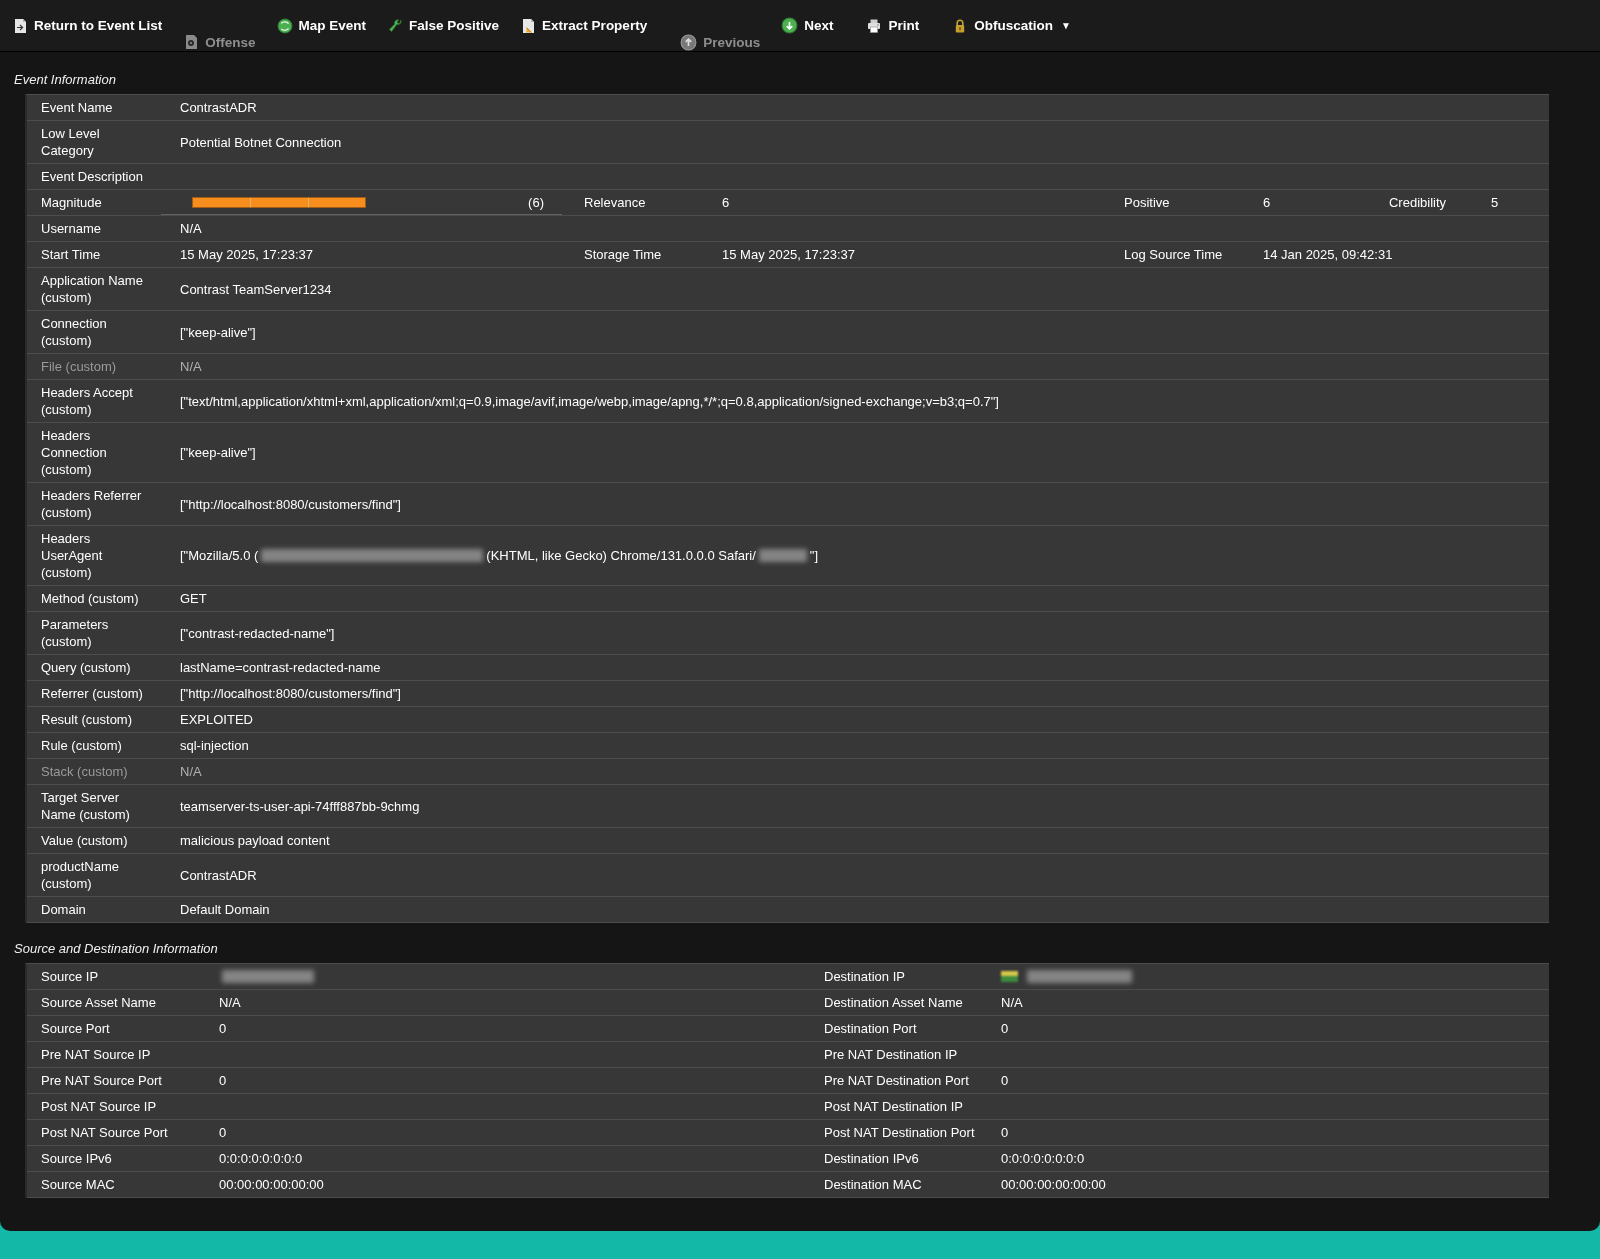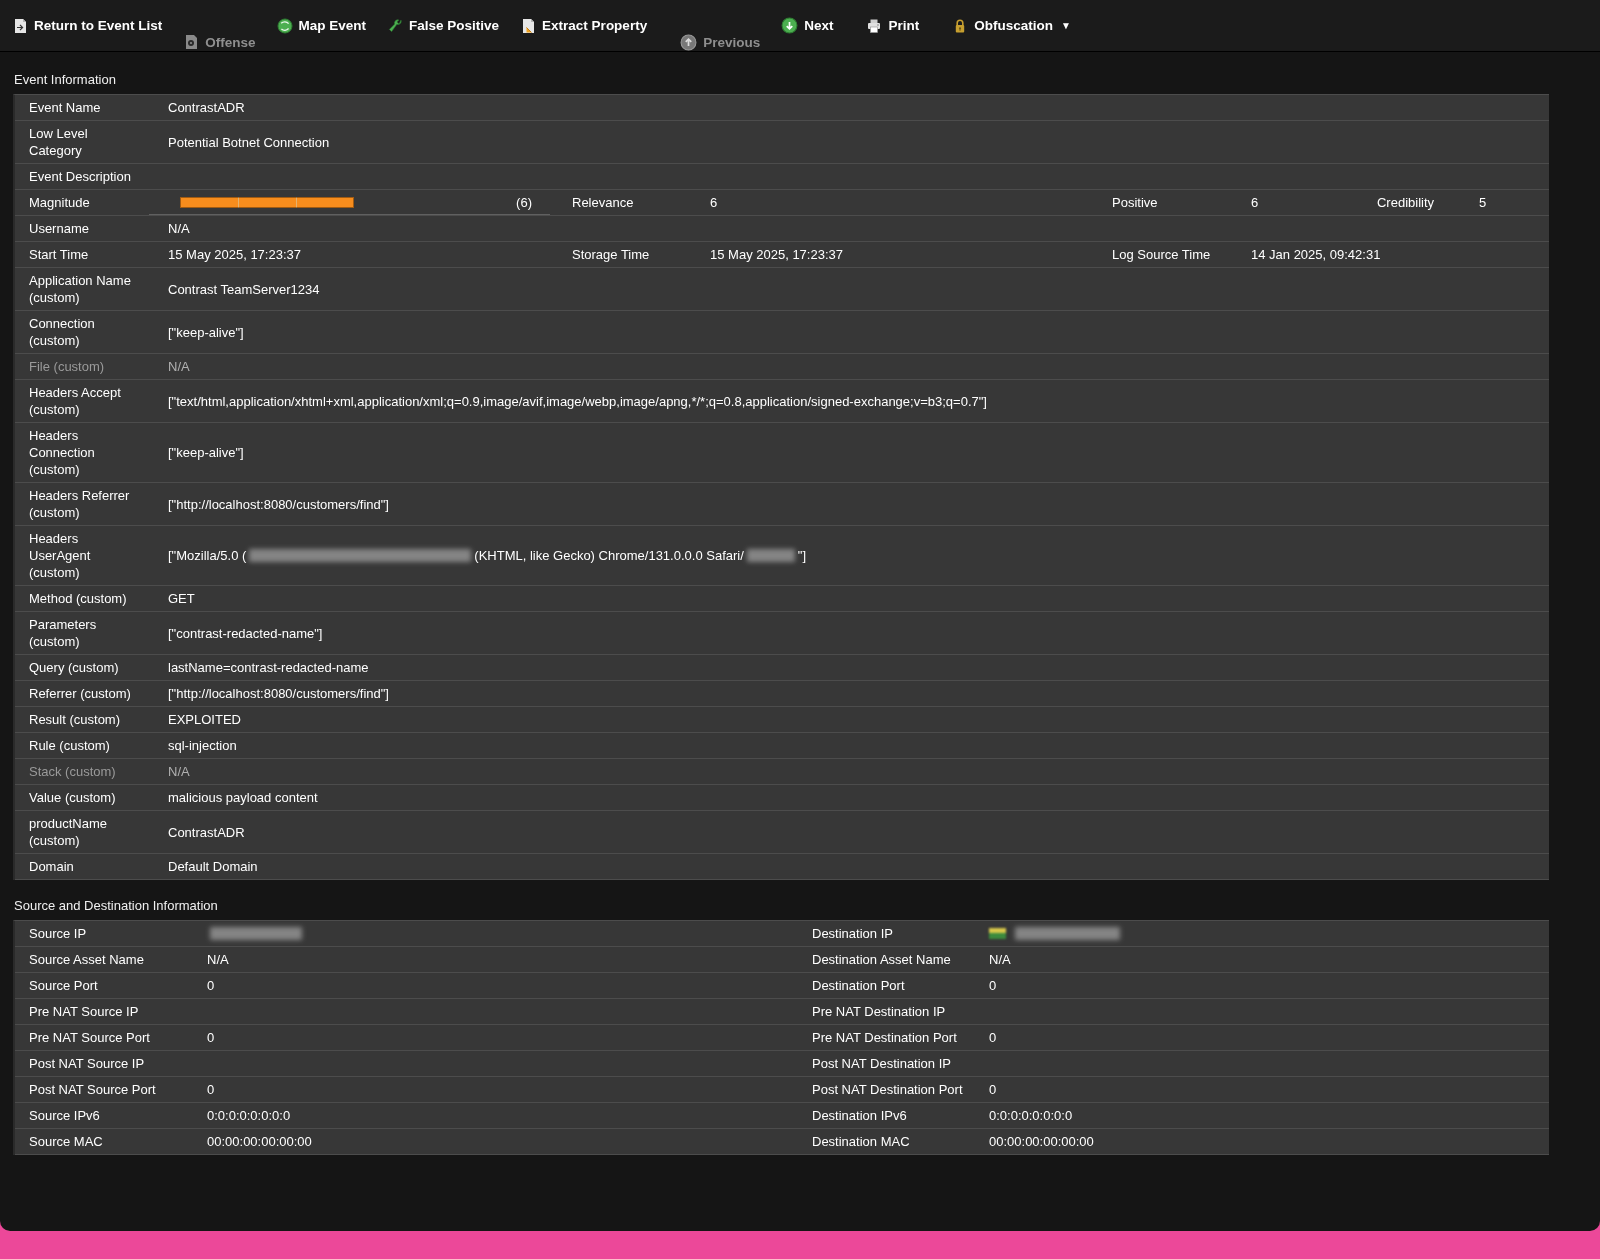--- a/index.html
+++ b/index.html
@@ -22,25 +22,25 @@
   .tb-item {
     display:flex; align-items:center; gap:6px;
     margin-right:21px; cursor:pointer;
     font-size:13.5px; font-weight:700; color:#ffffff; white-space:nowrap;
   }
   .tb-item.disabled { color:#8f8f8f; cursor:default;margin-top:33px; }
   .tb-item svg { display:block; }
   .tb-caret { font-size:10px; margin-left:2px; }
 
   
-  .section-title { font-size:13px; font-weight:500; color:#f0f0f0; margin:18px 0 7px 14px; }
+  .section-title { font-size:13px; font-weight:500; color:#f0f0f0; margin:18px 0 7px 14px;font-style:italic; }
   .first-title { margin-top:20px; }
 
   .table {
-    margin:0 51px 0 13px;
+    margin:0 51px 0 25px;
     background:#373737;
     border-top:1px solid #4c4c4c;
     border-left:2px solid #2a2a2a;
   }
   .row {
     display:flex; align-items:center;
     border-bottom:1px solid #4c4c4c;
     min-height:25px; font-size:13px; line-height:17px;
   }
   .cell { padding:4px 8px 4px 14px; }
@@ -91,21 +91,21 @@
   }
   .flag {
     display:inline-block; width:17px; height:11px; margin-right:6px;
     background:linear-gradient(180deg,#d8c84a 0 50%,#3d8b3d 50% 100%);
     filter:blur(1px); vertical-align:-1px;
   }
 </style>
 </head>
 <body>
 
-<div class="page" style="background: #ec4899;">
+<div class="page" style="background: #14b8a6;">
   <div class="app" style="background: rgb(21, 21, 21);">
 
     <div class="toolbar" style="background: rgb(27, 27, 27);">
 
       <div class="tb-item">
         <span>
           <svg width="16" height="16" viewBox="0 0 16 16">
               <path d="M3 1h8l3 3v11H3z" fill="#e6e6e6"></path>
               <path d="M11 1v3h3z" fill="#b5b5b5"></path>
               <path d="M5 9.5h5M8 6.8l2.6 2.7L8 12.2" stroke="#333" stroke-width="1.2" fill="none"></path>
@@ -291,20 +291,24 @@
         </div>
         <div class="row">
           <div class="cell label-cell">Rule (custom)</div>
           <div class="cell value-cell">sql-injection</div>
         </div>
         <div class="row muted">
           <div class="cell label-cell">Stack (custom)</div>
           <div class="cell value-cell">N/A</div>
         </div>
         <div class="row">
+          <div class="cell label-cell">Target Server Name (custom)</div>
+          <div class="cell value-cell">teamserver-ts-user-api-74fff887bb-9chmg</div>
+        </div>
+        <div class="row">
           <div class="cell label-cell">Value (custom)</div>
           <div class="cell value-cell">malicious payload content</div>
         </div>
         <div class="row">
           <div class="cell label-cell">productName (custom)</div>
           <div class="cell value-cell">ContrastADR</div>
         </div>
         <div class="row">
           <div class="cell label-cell">Domain</div>
           <div class="cell value-cell">Default Domain</div>

